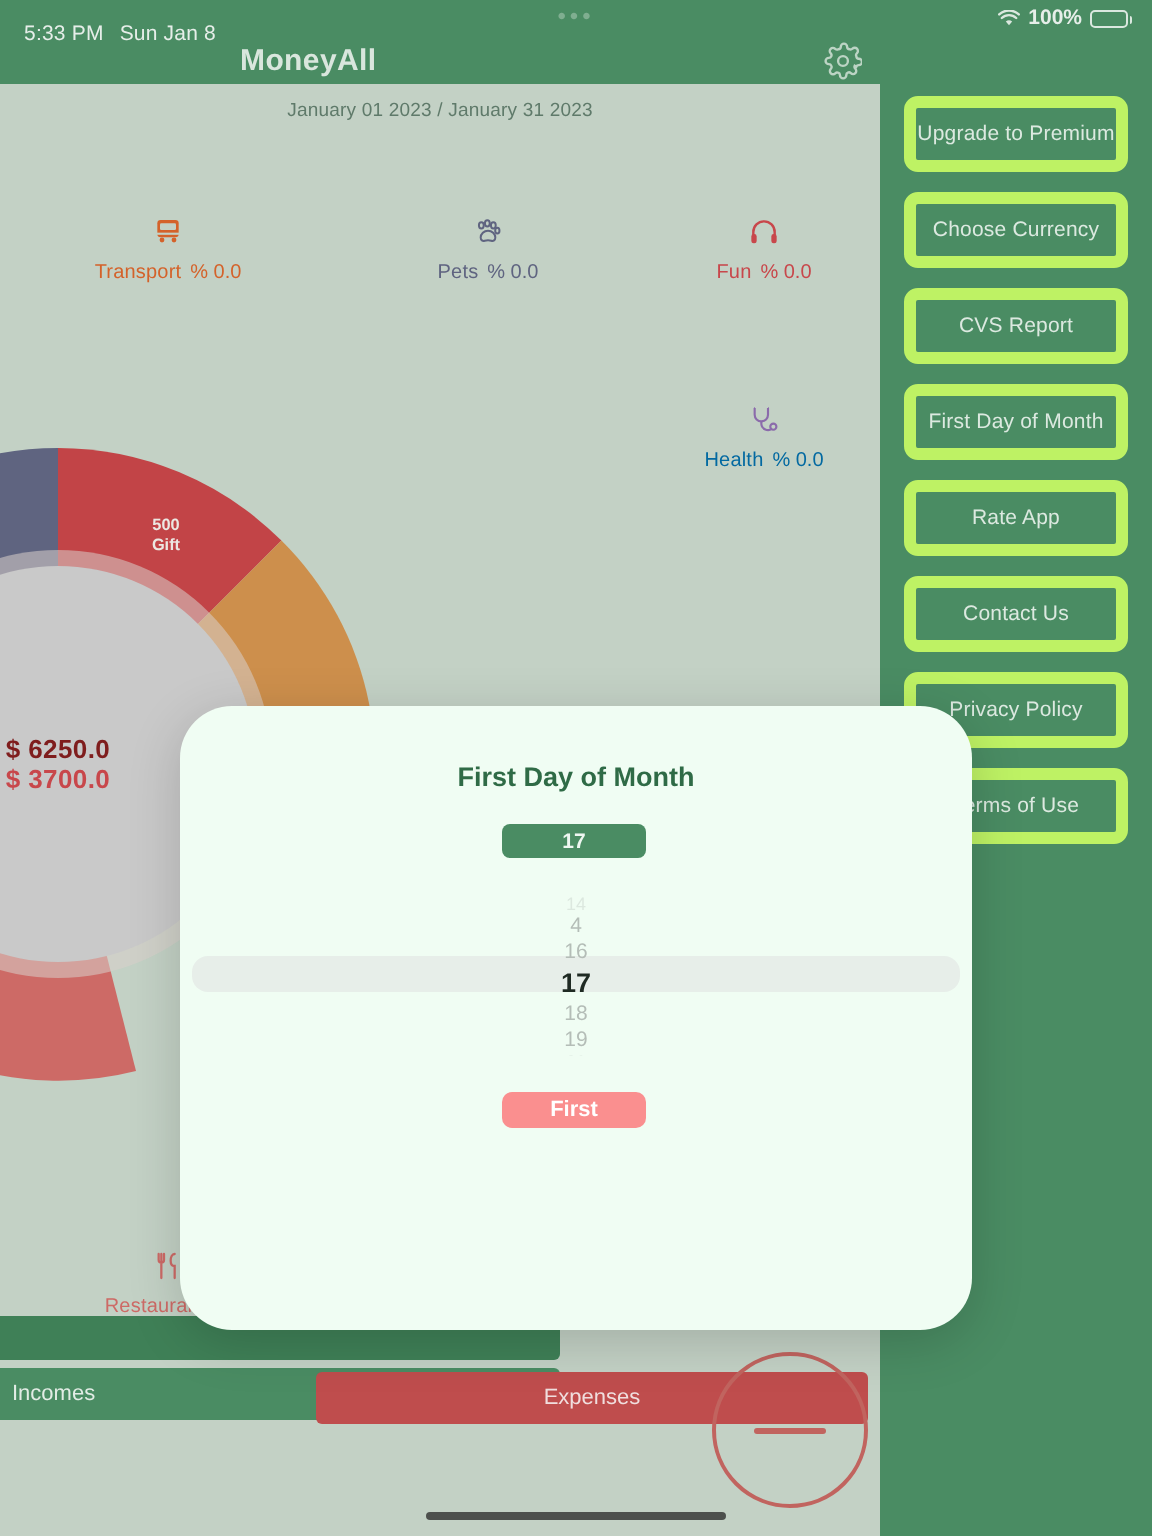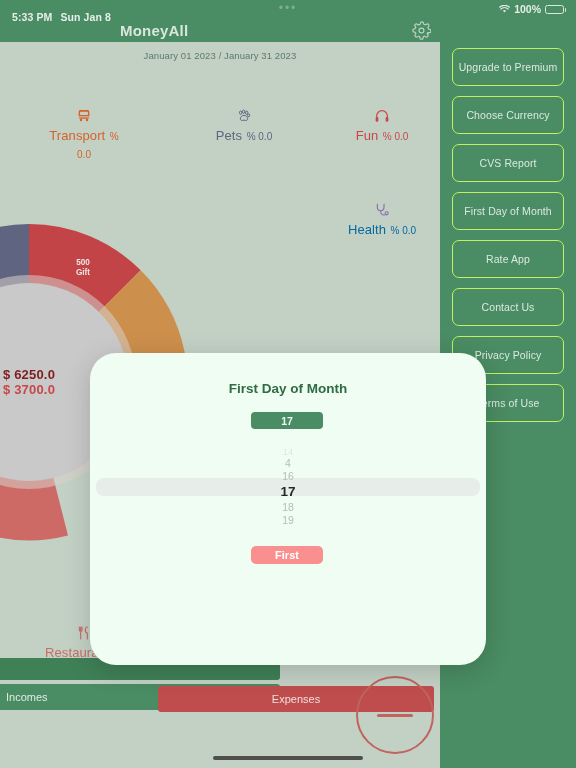--- a/index.html
+++ b/index.html
@@ -17,21 +17,21 @@
 
   
   .statusbar {
     position: absolute; top: 0; left: 0;
     width: 576px; height: 18px;
     display: flex; align-items: center;
     color: #e6eee9;
     font-size: 10.5px;
     padding: 0 12px;
   }
-  .sb-left { display: flex; gap: 8px; align-items: flex-end; font-weight: 700; letter-spacing: .1px; margin-top: 16px;}
+  .sb-left { display: flex; gap: 8px; align-items: flex-end; font-weight: 400; letter-spacing: .1px; margin-top: 16px;}
   .sb-center { position: absolute; left: 0; right: 0; text-align: center; color:#7fae90; font-size: 12px; letter-spacing:2px; line-height: 0.6;}
   .sb-right { margin-left: auto; display: flex; gap: 4px; align-items: center; font-size: 10.5px; font-weight: 700;}
   .wifi-icon { display:inline-block; width: 11px; height: 9px; position: relative; }
   .wifi-icon svg { position:absolute; top:0; left:0; }
   .battery {
     width: 19px; height: 9px; border: 1px solid #dbe8df; border-radius: 2.5px;
     position: relative; padding: 1px;
   }
   .battery::after {
     content:""; position:absolute; right:-3px; top: 2.5px;
@@ -79,21 +79,21 @@
 
   
   .cat {
     position: absolute;
     width: 78px;
     text-align: center;
     line-height: 1.12;
   }
   .cat .cat-icon { display:block; height: 17px; margin-bottom: 1px; }
   .cat .cat-icon svg { vertical-align: top; }
-  .cat .cat-name { font-size: 13px; letter-spacing: .1px; }
+  .cat .cat-name { font-size: 10px; letter-spacing: .1px; }
   .cat .cat-pct  { font-size: 10px; margin-top: 1px; }
 
   .cat-transport { left: 45px;  top: 66px; color: #d4622a; }
   .cat-pets      { left: 205px; top: 66px; color: #5f6480; }
   .cat-fun       { left: 343px; top: 66px; color: #c8474b; }
   .cat-health    { left: 343px; top: 160px; color: #0369a1; }
   .cat-gift      { left: 343px; top: 317px; color: #d4762a; }
   .cat-restaurant{ left: 45px;  top: 583px; color: #cd6a66; }
 
   
@@ -158,21 +158,21 @@
 
   
   .sidebar {
     position: absolute; top: 42px; right: 0;
     width: 136px; height: 726px;
     padding: 6px 12px;
     display: flex; flex-direction: column; gap: 10px;
   }
   .side-btn {
     height: 38px;
-    border: 1px solid #bef264;
+    border: 6px solid #bef264;
     border-radius: 7px;
     display: flex; align-items: center; justify-content: center;
     color: #dce9e0;
     font-size: 10.5px;
     letter-spacing: .1px;
     text-align: center;
     flex: 0 0 auto;
   }
   .modal {
     position: absolute;

